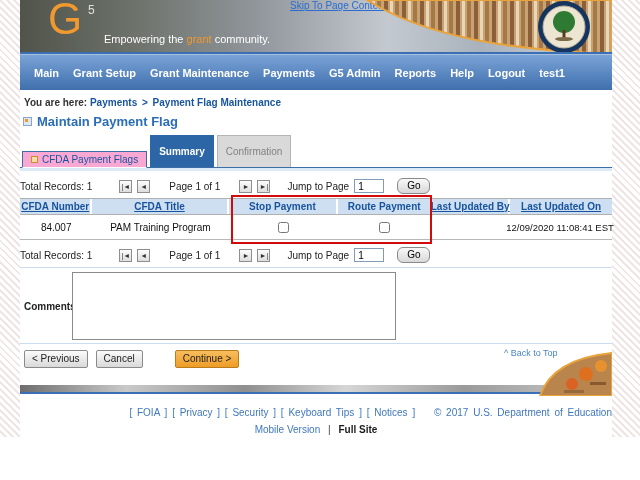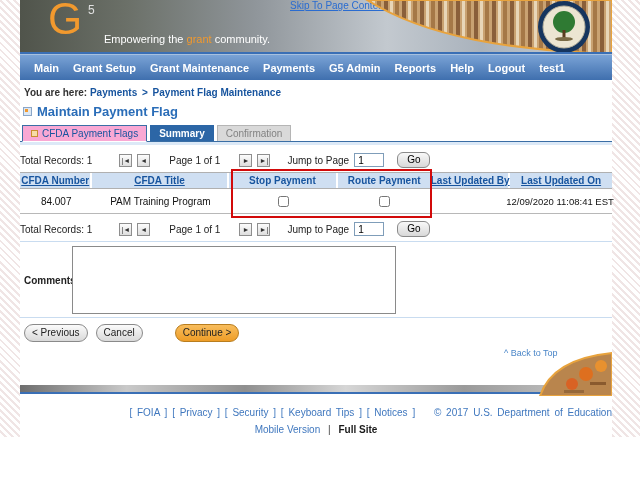--- a/index.html
+++ b/index.html
@@ -22,39 +22,39 @@
   }
   .logo-g { position: absolute; left: 28px; top: -6px; font-size: 44px; color: #f1992e; font-weight: 400; letter-spacing:-2px;}
   .logo-sup { position: absolute; left: 68px; top: 3px; font-size: 12px; color: #e0e0e0; }
   .tagline { position: absolute; left: 84px; top: 33px; font-size: 11px; color: #ffffff; }
   .tagline .accent { color: #f1992e; }
   .skip-link { position: absolute; left: 270px; top: 0px; font-size: 10px; color: #2a6cd0; text-decoration: underline; cursor: pointer; }
   .header-art { position: absolute; right: 0; top: 0; width: 300px; height: 54px; }
 
   
   .navbar {
-    height: 26px; background: linear-gradient(#7aa3d6, #3f6fae);
+    height: 36px; background: linear-gradient(#7aa3d6, #3f6fae);
     border-top: 1px solid #a7c0de;
     display: flex; align-items: center; gap: 14px; padding-left: 14px;
     font-size: 11px; font-weight: bold; color: #fff; white-space: nowrap;
   }
   .nav-item { cursor: pointer; }
 
   
   .breadcrumb { margin-top: 7px; padding-left: 4px; font-size: 10px; font-weight: bold; color: #333; }
   .breadcrumb .bc-link { color: #17549e; cursor: pointer; }
   .breadcrumb .bc-sep { color: #17549e; padding: 0 2px; }
   .title-row { margin-top: 6px; padding-left: 3px; display: flex; align-items: center; gap: 5px; }
   .title-icon { width: 9px; height: 9px; border: 1px solid #8aa6c8; background: #dce8f4; position: relative; }
   .title-icon::after { content:""; position:absolute; left:1px; top:1px; width:3px; height:3px; background:#f1992e; }
   .page-title { font-size: 13px; font-weight: bold; color: #2a6db8; }
 
   
   .tabbar { margin-top: 6px; display: flex; align-items: flex-end; gap: 3px; padding-left: 2px; border-bottom: 1px solid #3a6ea5; }
-  .tab { font-size: 10px; height: 16px; display: flex; align-items: center; gap: 4px; padding: 0 8px; border: 1px solid; border-bottom: none; cursor: pointer; white-space: nowrap; }
+  .tab { font-size: 10px; height: 32px; display: flex; align-items: center; gap: 4px; padding: 0 8px; border: 1px solid; border-bottom: none; cursor: pointer; white-space: nowrap; }
   .tab.active { background: #f9a8d4; border-color: #3a6ea5; color: #17549e; font-weight: normal; height: 17px; border-bottom: 1px solid #fff; margin-bottom: -1px; }
   .tab.summary { background: #2c66a6; border-color: #2c66a6; color: #fff; font-weight: bold; }
   .tab.confirmation { background: #d9d9d9; border-color: #b5b5b5; color: #828282; }
   .tab-icon { width: 7px; height: 7px; border: 1px solid #c98f2e; background: #f7dca6; }
   .tab-underline { height: 3px; background: #dce9f7; }
 
   
   .pager { display: flex; align-items: center; justify-content: flex-start; gap: 5px; margin: 7px 4px 4px 0; font-size: 10px; color: #222; }
   .pg-total { margin-right: 22px; }
   .pg-btn {
@@ -84,21 +84,21 @@
   
   .comments { display: flex; align-items: center; margin-top: 4px; }
   .comments-label { font-size: 10px; font-weight: bold; color: #222; width: 52px; padding-left: 4px; }
   .comments-input { width: 324px; height: 68px; resize: none; overflow-y: scroll; border: 1px solid #8a8a8a; font-size: 10px; font-family: "Liberation Sans", sans-serif; }
   .comments-input::-webkit-scrollbar { width: 13px; background: #f2f2f2; }
   .comments-input::-webkit-scrollbar-button { height: 13px; background: #e8e8e8; border: 1px solid #bbb; }
   .comments-input::-webkit-scrollbar-thumb { background: #dcdcdc; }
 
   
   .actions { display: flex; gap: 8px; margin-top: 6px; padding-left: 4px; }
-  .btn { font-size: 10px; padding: 2px 7px 3px; border: 1px solid #8a8a8a; border-radius: 9px; background: linear-gradient(#fbfbfb, #d9d9d9); color: #222; cursor: pointer; font-family: "Liberation Sans", sans-serif; }
+  .btn { font-size: 10px; padding: 2px 7px 3px; border: 1px solid #8a8a8a; border-radius: 2px; background: linear-gradient(#fbfbfb, #d9d9d9); color: #222; cursor: pointer; font-family: "Liberation Sans", sans-serif; }
   .btn.continue { margin-left: 24px; background: linear-gradient(#f8bd5d, #ee9d27); border-color: #b97d1e; }
 
   
   .back-top { position: absolute; left: 484px; top: 348px; font-size: 9px; color: #4a86c8; cursor: pointer; }
   .footer-bar {
     position: absolute; left: 0; top: 385px; width: 592px; height: 9px;
     background: linear-gradient(90deg, #6e6e6e 0%, #c9c9c9 18%, #8f8f8f 38%, #d6d6d6 55%, #9a9a9a 75%, #cfcfcf 100%);
     border-bottom: 2px solid #3a6fb5;
   }
   .corner-art { position: absolute; right: 0; top: 352px; width: 74px; height: 44px; }

